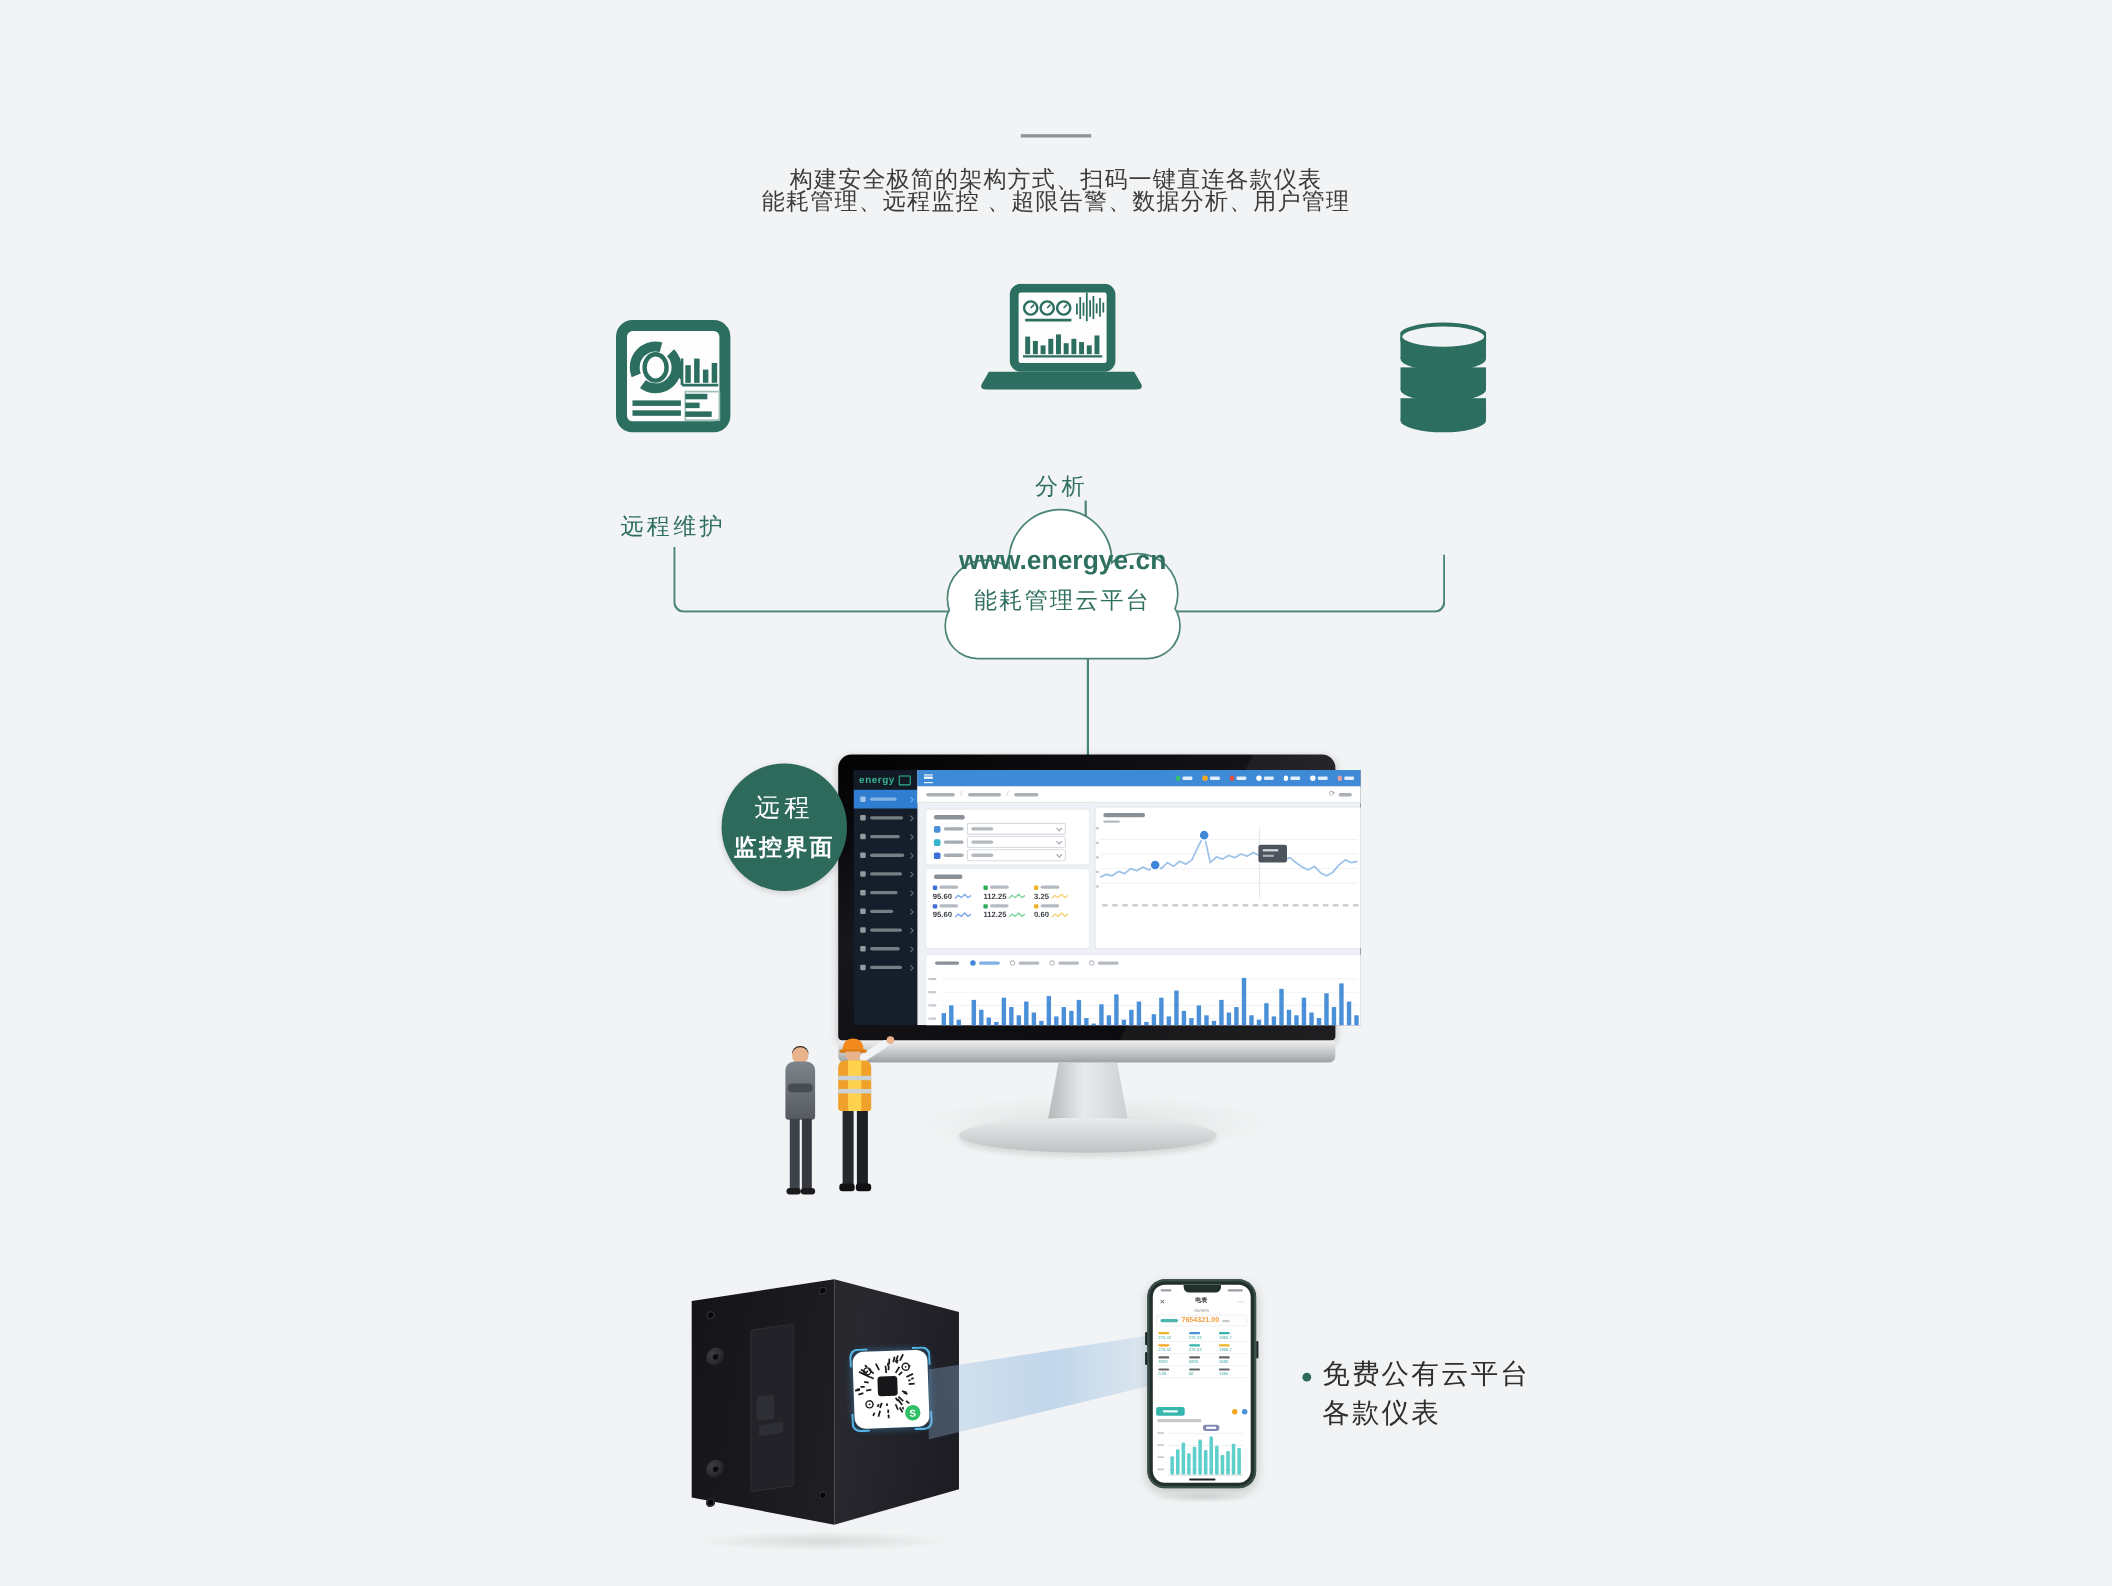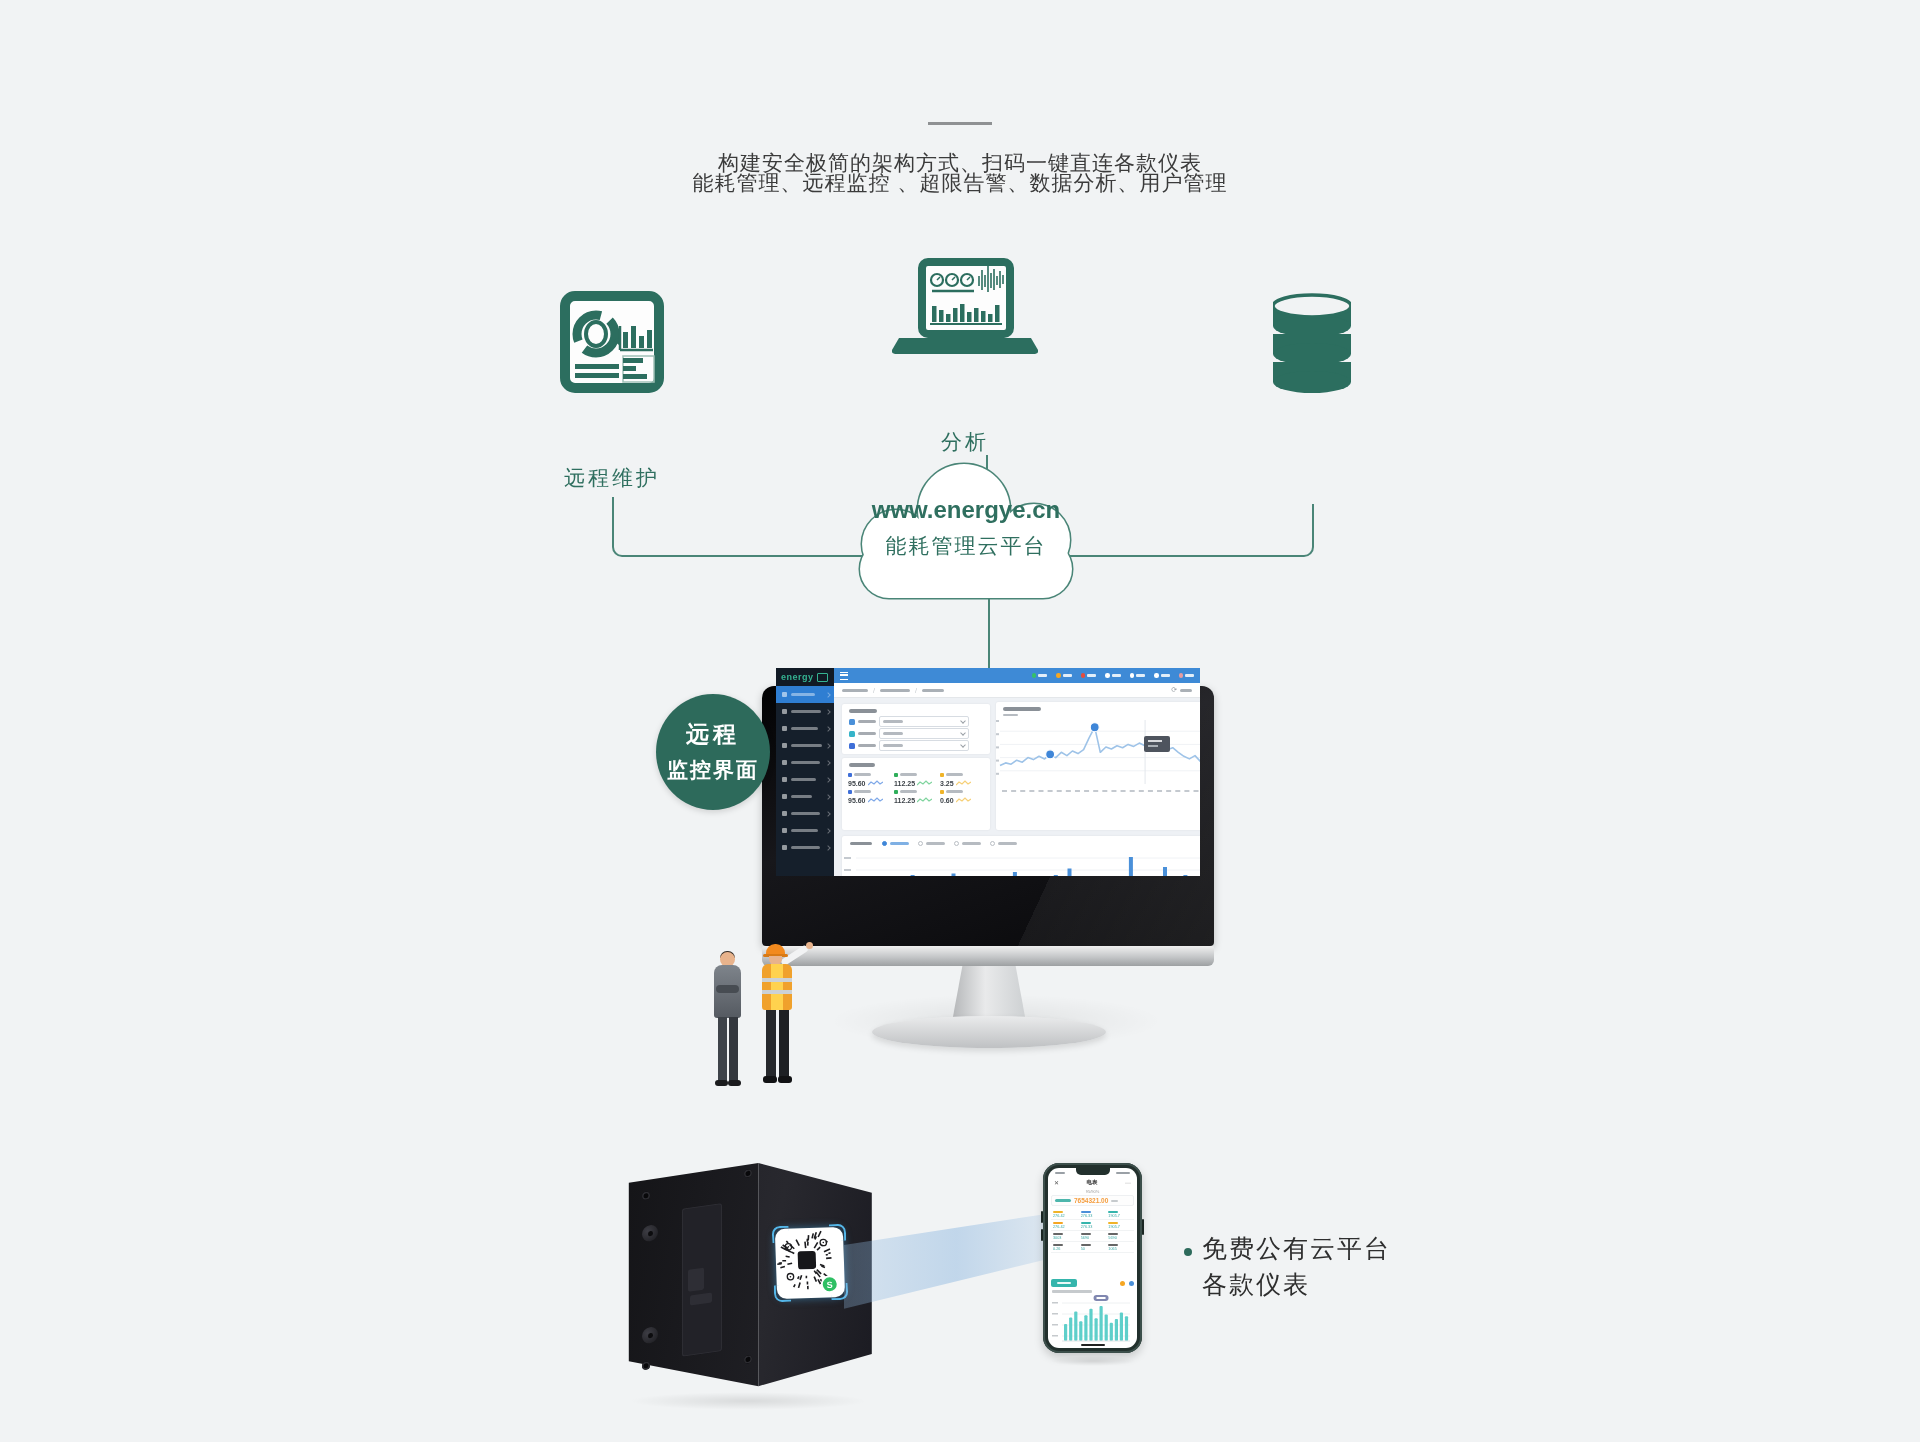--- a/index.html
+++ b/index.html
@@ -31,21 +31,21 @@
 
   
   .bezel{left:762px;top:686px;width:452px;height:260px;background:linear-gradient(160deg,#020203,#17171b 42%,#08080a);border-radius:12px 12px 4px 4px;box-shadow:0 3px 8px rgba(0,0,0,.22);z-index:2;}
   .bezel::after{content:'';position:absolute;left:52%;top:0;right:0;bottom:0;background:linear-gradient(115deg,transparent 42%,rgba(255,255,255,.05) 42%,rgba(255,255,255,.09));border-radius:inherit;pointer-events:none;}
   .chin{left:762px;top:946px;width:452px;height:20px;background:linear-gradient(180deg,#f0f0f0,#c4c6c8 55%,#9da0a2);border-radius:2px 2px 6px 6px;z-index:2;}
   .neck{left:952px;top:966px;width:74px;height:56px;background:linear-gradient(90deg,#b4b6b8,#e9eaeb 45%,#cdd0d2);clip-path:polygon(14% 0,86% 0,100% 100%,0 100%);z-index:2;}
   .swirl{left:828px;top:994px;width:336px;height:54px;border-radius:50%;background:radial-gradient(ellipse at center,rgba(0,0,0,.07),transparent 70%);z-index:1;}
   .mbase{left:872px;top:1016px;width:234px;height:32px;border-radius:50%;background:linear-gradient(180deg,#eaebec,#bfc1c3);box-shadow:0 3px 6px rgba(0,0,0,.12);z-index:2;}
 
   .badge{left:656px;top:694px;width:114px;height:116px;border-radius:50%;background:#2d6a5b;color:#fff;text-align:center;box-sizing:border-box;padding-top:25px;z-index:8;box-shadow:0 2px 6px rgba(0,0,0,.15);}
-  .badge-l1{font-size:23px;font-weight:bold;letter-spacing:4px;}
+  .badge-l1{font-size:23px;font-weight:normal;letter-spacing:4px;}
   .badge-l2{font-size:21px;font-weight:bold;letter-spacing:2px;margin-top:6px;}
 
   
   .people{left:708px;top:944px;width:110px;height:150px;z-index:9;}
   .pm{position:absolute;}
   .p-head{position:absolute;background:#e8b38c;border-radius:50%;}
   .p1{left:2px;top:8px;width:36px;height:140px;}
   .p1 .p-head{left:10px;top:0;width:15px;height:15px;}
   .p1 .hair{position:absolute;left:10px;top:-1px;width:15px;height:7px;background:#38302a;border-radius:8px 8px 0 0;}
   .p1 .body{position:absolute;left:4px;top:13px;width:27px;height:53px;background:linear-gradient(180deg,#7e848b,#555a61);border-radius:8px 8px 3px 3px;}
@@ -63,21 +63,21 @@
   .p2 .vest{position:absolute;left:8px;top:20px;width:30px;height:46px;background:#f0a12c;border-radius:6px 6px 3px 3px;}
   .p2 .vestc{position:absolute;left:17px;top:20px;width:12px;height:46px;background:#ffd24e;}
   .p2 .stripe1{position:absolute;left:8px;top:34px;width:30px;height:4px;background:#ccd1d5;}
   .p2 .stripe2{position:absolute;left:8px;top:46px;width:30px;height:4px;background:#ccd1d5;}
   .p2 .leg1{position:absolute;left:12px;top:66px;width:10px;height:68px;background:#26282c;}
   .p2 .leg2{position:absolute;left:25px;top:66px;width:10px;height:68px;background:#1e2024;}
   .p2 .sh1{position:absolute;left:9px;top:132px;width:14px;height:7px;background:#121214;border-radius:3px;}
   .p2 .sh2{position:absolute;left:24px;top:132px;width:14px;height:7px;background:#121214;border-radius:3px;}
 
   
-  .screen{left:776px;top:668px;width:424px;height:208px;background:#0d1620;z-index:3;overflow:hidden;}
+  .screen{left:776px;top:700px;width:424px;height:232px;background:#0d1620;z-index:3;overflow:hidden;padding-left:37px;}
   .dash{position:absolute;inset:0;display:flex;}
   .d-side{width:58px;background:#151f2b;flex-shrink:0;}
   .d-logo{height:18px;display:flex;align-items:center;padding-left:5px;color:#35b392;font-size:9px;font-weight:bold;letter-spacing:.5px;background:#111a25;}
   .d-logo-box{display:inline-block;width:9px;height:7px;border:1px solid #35b392;margin-left:3px;border-radius:1px;}
   .d-item{height:17px;display:flex;align-items:center;padding:0 4px 0 6px;}
   .d-item.on{background:#2f7ed2;}
   .d-ico{width:5px;height:5px;background:rgba(255,255,255,.55);border-radius:1px;margin-right:4px;flex-shrink:0;}
   .d-txt{height:3px;background:rgba(255,255,255,.42);border-radius:2px;}
   .d-chev{margin-left:auto;width:3px;height:3px;border-top:1px solid rgba(255,255,255,.35);border-right:1px solid rgba(255,255,255,.35);transform:rotate(45deg);}
   .d-main{flex:1;display:flex;flex-direction:column;background:#eef1f5;}

